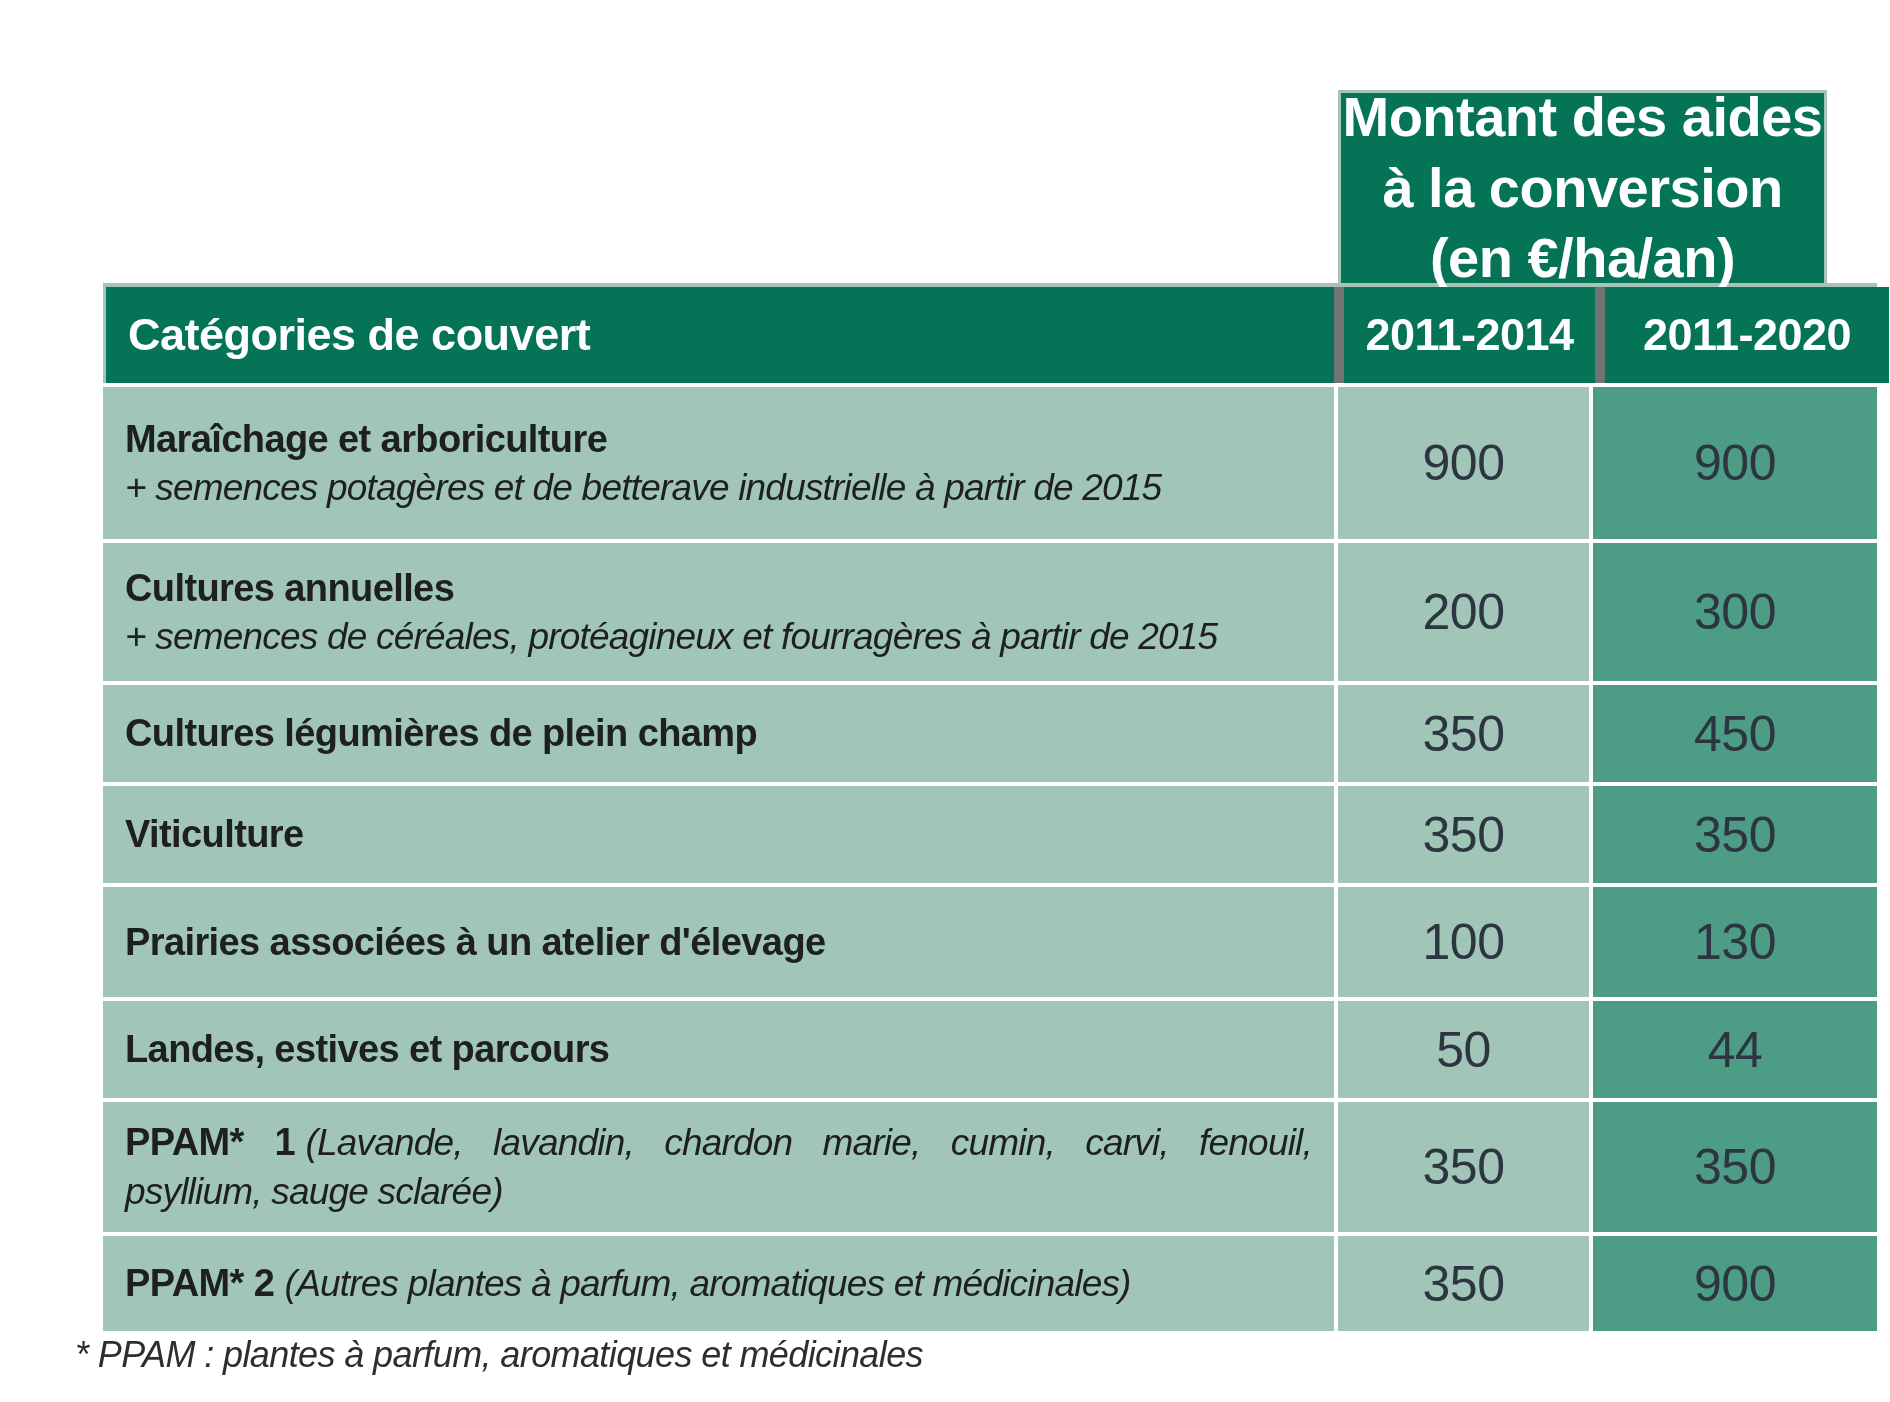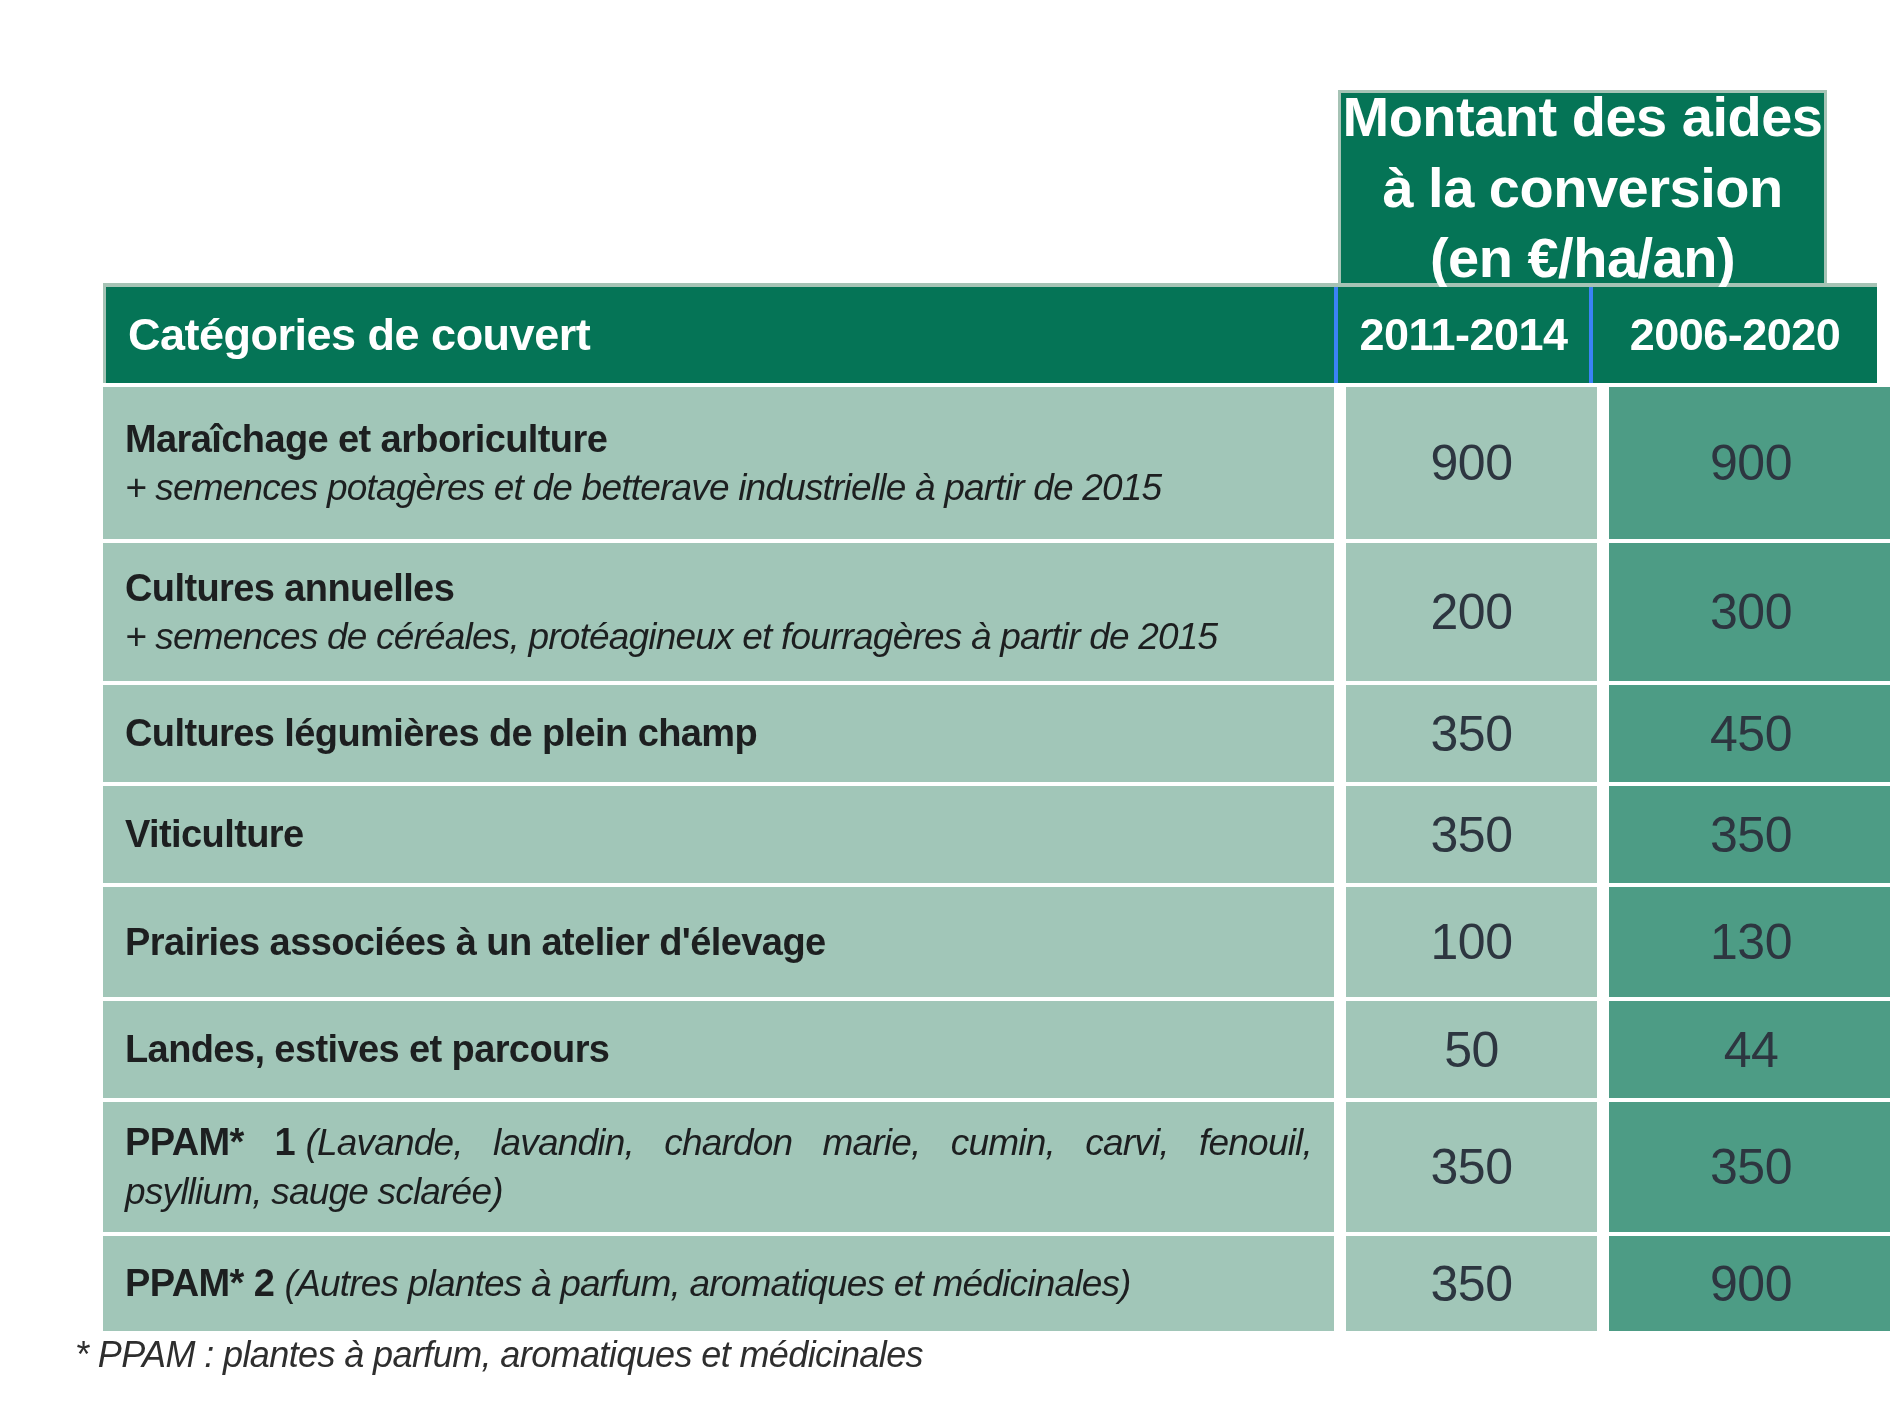--- a/index.html
+++ b/index.html
@@ -48,23 +48,23 @@
     white-space:pre-line;
   }
   .hdr-divider{
     height:4px;
     width:1774px;
     background:#a6c3b5;
   }
   
   .hdr-row{
     display:flex;
-    gap:4px;
+    gap:10px;
     height:96px;
-    background:#3b82f6;
+    background:#737373;
   }
   .hcell{
     background:#057456;
     color:#ffffff;
     font-weight:bold;
     font-size:45px;
     letter-spacing:-0.5px;
     display:flex;
     align-items:center;
     box-sizing:border-box;
@@ -75,21 +75,21 @@
     padding:0 22px;
     border-left:3px solid #a6c3b5;
     justify-content:flex-start;
   }
   .hy1{ width:251px; justify-content:center; }
   .hy2{ width:284px; justify-content:center; }
   
   #rows{ margin-top:4px; }
   .trow{
     display:flex;
-    gap:12px;
+    gap:4px;
     margin-bottom:4px;
   }
   .trow:last-child{ margin-bottom:0; }
   #rows .trow:nth-child(1){ height:152px; }
   #rows .trow:nth-child(2){ height:138px; }
   #rows .trow:nth-child(3){ height:97px;border-radius:6px; }
   #rows .trow:nth-child(4){ height:97px; }
   #rows .trow:nth-child(5){ height:110px; }
   #rows .trow:nth-child(6){ height:97px; }
   #rows .trow:nth-child(7){ height:130px; }
@@ -159,21 +159,21 @@
       <div class="montant-box">Montant des aides
 à la conversion
 (en €/ha/an)</div>
     </div>
 
     <div class="hdr-divider"></div>
 
     <div class="hdr-row">
       <div class="hcell hcat">Catégories de couvert</div>
       <div class="hcell hy1">2011-2014</div>
-      <div class="hcell hy2">2006-2020</div>
+      <div class="hcell hy2">2011-2020</div>
     </div>
 
     <div id="rows">
   <div class="trow">
     <div class="cell cat">
       <div class="cat-text">
         <span class="cat-title">Maraîchage et arboriculture</span>
         <span class="cat-sub">+ semences potagères et de betterave industrielle à partir de 2015</span>
       </div>
     </div>

